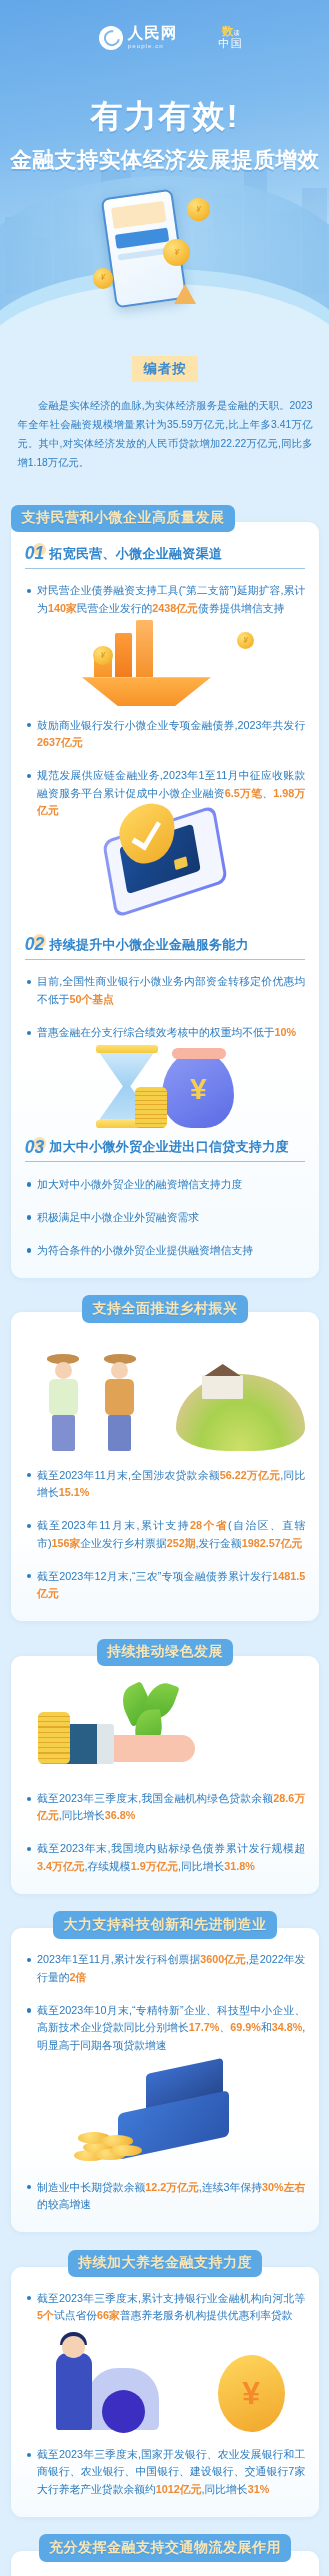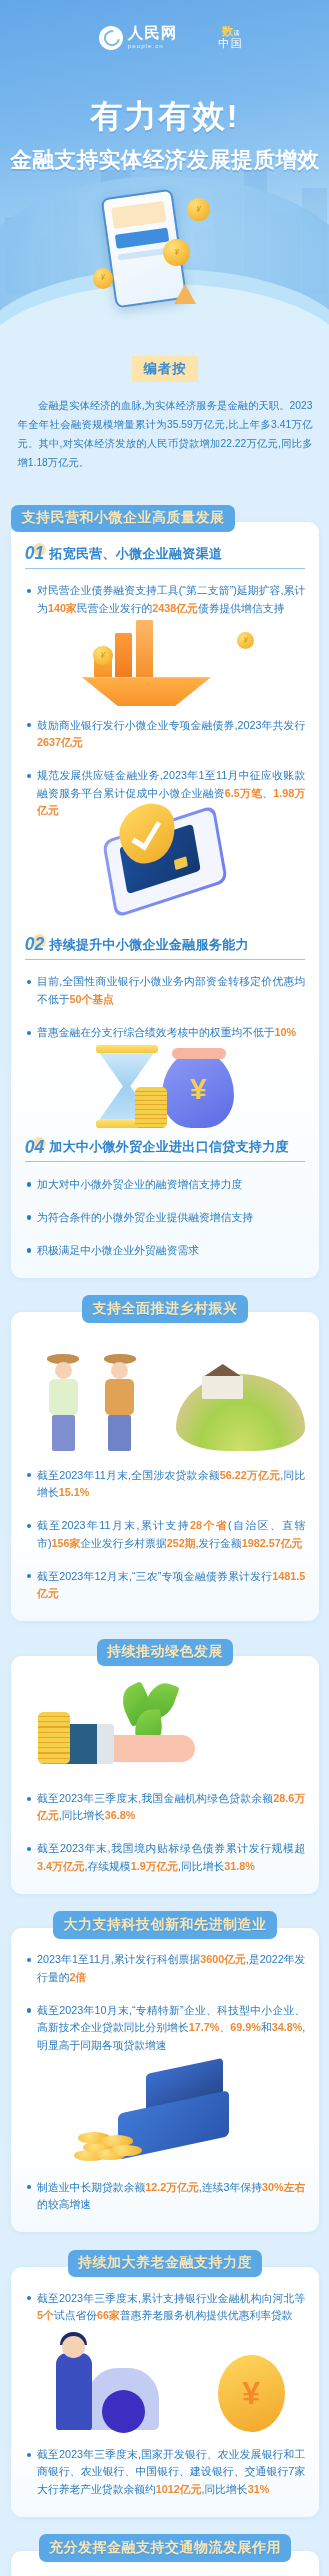--- a/index.html
+++ b/index.html
@@ -359,28 +359,28 @@
               <div class="glass"></div>
               <div class="cap"></div>
             </div>
       <div class="coinstack"></div>
       <div class="bag">
               <div class="tie"></div>
               <span class="yen">¥</span>
             </div>
     </div>
           <div class="sub-head">
-            <span class="sub-num">04</span>
+            <span class="sub-num">03</span>
             <span class="sub-text">加大中小微外贸企业进出口信贷支持力度</span>
           </div>
           <div class="rule"></div>
           <ul class="bullets">
             <li>加大对中小微外贸企业的融资增信支持力度</li>
+            <li>积极满足中小微企业外贸融资需求</li>
             <li>为符合条件的小微外贸企业提供融资增信支持</li>
-            <li>积极满足中小微企业外贸融资需求</li>
           </ul>
         </div>
       </div>
       <div class="section">
         <div class="section-title">支持全面推进乡村振兴</div>
         <div class="card">
           <div class="art village">
       <div class="hill"></div>
             <div class="house"></div>
       <div class="farmer" style="left:20.6px">

